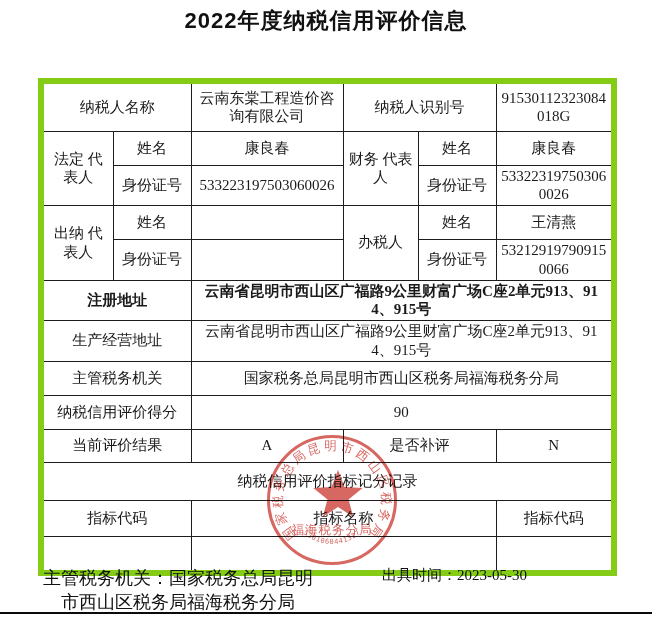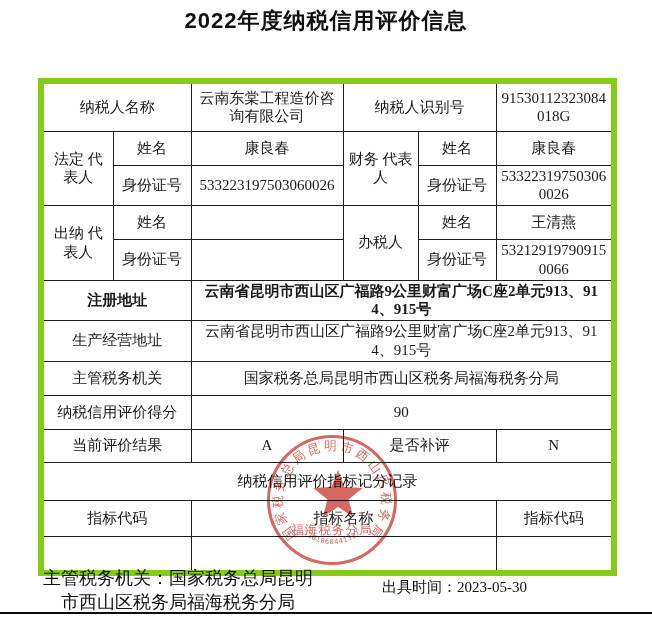--- a/index.html
+++ b/index.html
@@ -28,21 +28,21 @@
   tr.r4{height:34px;} tr.r5{height:36px;} tr.r6{height:40px;font-weight:bold;}
   tr.r7{height:40px;} tr.r8{height:34px;} tr.r9{height:34px;}
   tr.r10{height:33px;font-family:Liberation Serif, serif;} tr.r11{height:38px;} tr.r12{height:36px;}
   tr.r13{height:37px;}
   .footer-authority{
     position:absolute;left:40px;top:566px;width:276px;
     font-size:18px;text-align:center;line-height:1.35;color:#111;
   }
   .footer-issued{
     position:absolute;left:382px;top:566px;width:240px;
-    font-size:15px;text-align:left;color:#111;margin-top:12px;
+    font-size:15px;text-align:left;color:#111;
   }
   .bottom-rule{
     position:absolute;left:0;top:612px;width:652px;height:2px;
     background:#0a0a0a;
   }
   .stamp{
     position:absolute;left:265px;top:433px;width:134px;height:134px;
     opacity:0.82;mix-blend-mode:multiply;pointer-events:none;
   }
 </style>

